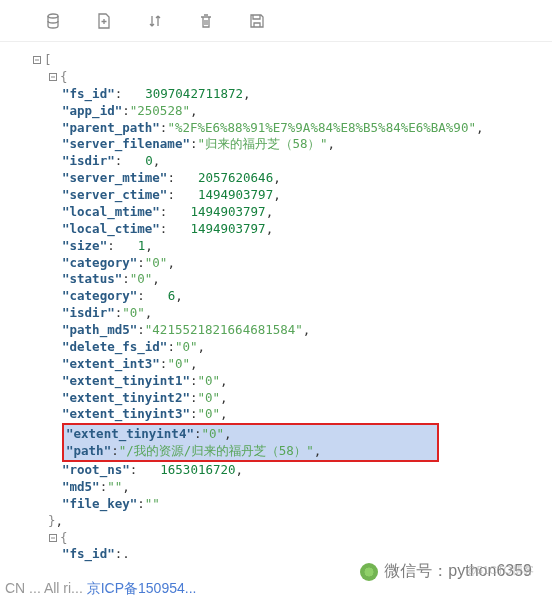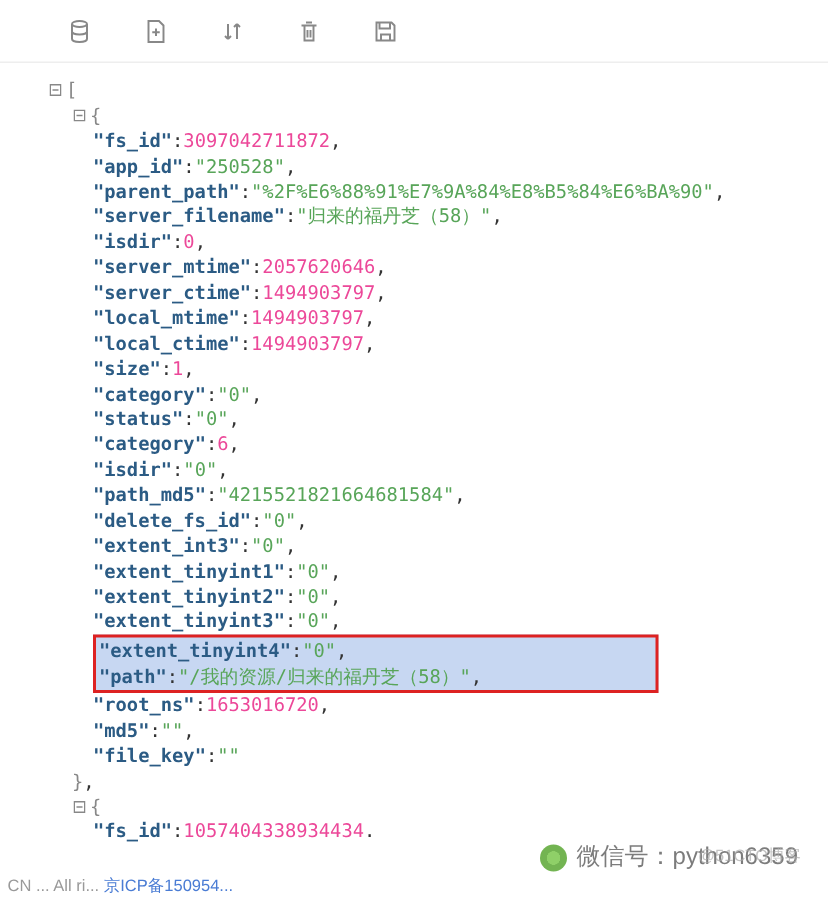--- a/index.html
+++ b/index.html
@@ -23,29 +23,29 @@
     .toolbar-icon { color: #888; fill: #888; display: flex; align-items: center; justify-content: center; width: 16px; height: 16px; }
     .tree { padding: 10px 10px 0 12px; font-family: Menlo, Consolas, monospace; font-size: 12.5px; line-height: 1.35; color: #333; }
     .row { white-space: nowrap; display: flex; align-items: center; }
     .toggle { display: inline-flex; width: 10px; height: 10px; margin-right: 2px; color: #888; align-items: center; justify-content: center; font-size: 9px; }
     .toggle svg { width: 8px; height: 8px; }
     .ind-0 { padding-left: 20px; }
     .ind-1 { padding-left: 36px; }
     .ind-2 { padding-left: 50px; }
     .key { color: #2b5b84; font-weight: 700; }
     .colon { color: #333; }
-    .num { color: #ec4899; }
+    .num { color: #15803d; margin-left: 23px; }
     .str { color: #58a559; }
     .comma { color: #333; }
     .brace { color: #888; }
     .highlight { background: #c7d7f2; border: 2px solid #d22; padding: 1px 2px 0 2px; display: inline-block; }
     .watermark { position: absolute; bottom: 16px; right: 20px; display: flex; align-items: center; gap: 6px; font-size: 16px; color: #666; opacity: 0.85; }
     .watermark-logo { width: 18px; height: 18px; border-radius: 50%; background: radial-gradient(circle, #7cc84e 35%, #5ba834 36%); }
     .watermark-sub { position: absolute; bottom: 20px; right: 18px; font-size: 11px; color: #aaa; opacity: 0.7; }
-    .footer { position: absolute; bottom: 0; left: 5px; font-size: 11px; color: #999; }
+    .footer { position: absolute; bottom: 0; left: 5px; font-size: 14px; color: #999; }
     .footer-link { color: #4a7cd4; }
   </style>
 </head>
 <body>
 
 <div class="toolbar">
   <span class="toolbar-icon">
     <svg viewBox="0 0 16 16">
         <ellipse cx="8" cy="3" rx="5" ry="2" fill="none" stroke="#888" stroke-width="1.3"></ellipse>
         <path d="M3 3v5c0 1.1 2.2 2 5 2s5-.9 5-2V3" fill="none" stroke="#888" stroke-width="1.3"></path>
@@ -246,21 +246,20 @@
         <svg viewBox="0 0 8 8">
           <rect x="0.5" y="0.5" width="7" height="7" fill="none" stroke="#888"></rect>
           <line x1="2" y1="4" x2="6" y2="4" stroke="#888"></line>
         </svg>
       </span>
     <span class="brace">{</span>
   </div>
   <div class="row ind-2">
       <span class="key">"<span>fs_id</span>"</span>
       <span class="colon">:</span>
-      <span class="num">1057404338934434</span>
       <span class="comma">.</span>
     </div>
 </div>
 
 <div class="watermark">
   <span class="watermark-logo"></span>
   <span>微信号：python6359</span>
 </div>
 <div class="watermark-sub">@51CTO博客</div>
 

